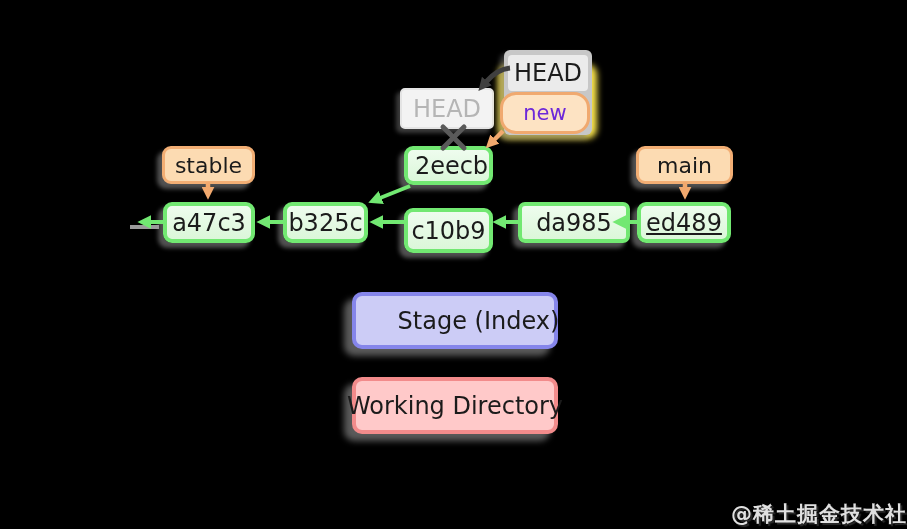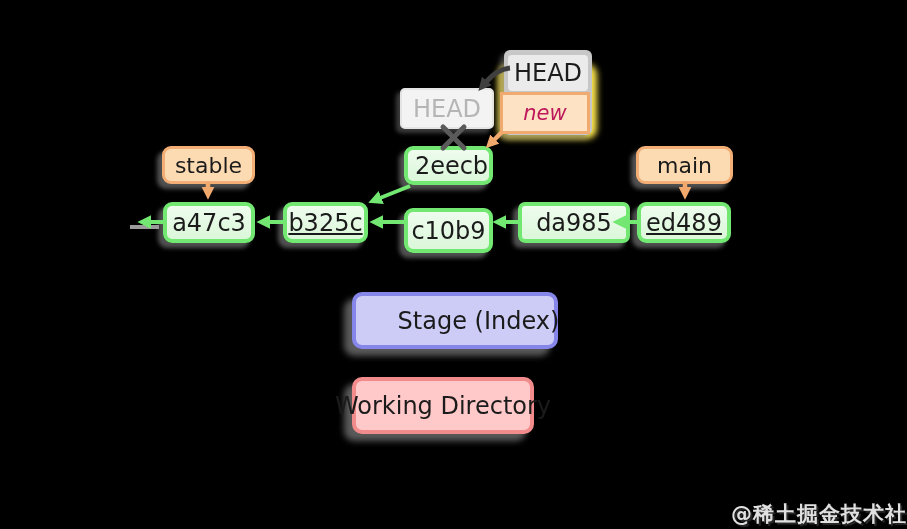--- a/index.html
+++ b/index.html
@@ -38,23 +38,23 @@
     position:absolute; background:#c7c7c7; border-radius:6px;
     box-shadow:-4px 4px 5px rgba(110,110,110,0.55);
   }
   .head-new-label {
     position:absolute; background:#ebebeb; border-radius:4px;
     display:flex; align-items:center; justify-content:center;
     font-size:24px; color:#1c1c1c;
   }
   .new-branch {
     position:absolute; box-sizing:border-box;
-    background:#fde3c3; border:3px solid #f0a96f; border-radius:0;
+    background:#fde3c3; border:3px solid #f0a96f; border-radius:16px;
     display:flex; align-items:center; justify-content:center;
-    font-size:21px; color:#be185d;font-style:italic;
+    font-size:21px; color:#6d28d9;
   }
   .legend {
     border-radius:10px; font-size:24px;
     box-shadow:-8px 7px 6px rgba(128,128,128,0.7);
   }
   .legend.stage   { background:#ccccf6; border:4px solid #8585ea; }
   .legend.working { background:#ffc9c9; border:4px solid #f28b8b; }
   .edges { position:absolute; left:0; top:0; z-index:10; pointer-events:none; }
   .xmark { position:absolute; z-index:11; }
   .moved-arrow { position:absolute; z-index:11; }
@@ -133,35 +133,35 @@
   <div class="node branch" style="left:636px;top:146px;width:97px;height:38px;">
     <span>main</span>
   </div>
 
   <div class="node commit" style="left:404px;top:146px;width:89px;height:39px;padding-left:6px;">
     <span>2eecb</span>
   </div>
   <div class="node commit" style="left:163px;top:202px;width:92px;height:41px;">
     <span>a47c3</span>
   </div>
-  <div class="node commit" style="left:283px;top:202px;width:85px;height:41px;text-decoration:underline;">
+  <div class="node commit" style="left:283px;top:202px;width:85px;height:41px;">
     <span>b325c</span>
   </div>
   <div class="node commit" style="left:404px;top:208px;width:89px;height:45px;">
     <span>c10b9</span>
   </div>
   <div class="node commit" style="left:518px;top:202px;width:112px;height:41px;border-radius:7px;">
     <span>da985</span>
   </div>
   <div class="node commit" style="left:637px;top:202px;width:94px;height:41px;text-decoration:underline;">
     <span>ed489</span>
   </div>
 
   <div class="node legend stage" style="left:352px;top:292px;width:206px;height:57px;padding-left:47px;">
     <span>Stage (Index)</span>
   </div>
-  <div class="node legend working" style="left:352px;top:377px;width:182px;height:57px;">
+  <div class="node legend working" style="left:352px;top:377px;width:206px;height:57px;">
     <span>Working Directory</span>
   </div>
 
   <div class="watermark">@稀土掘金技术社区</div>
 
 </div>
 
 </body></html>

